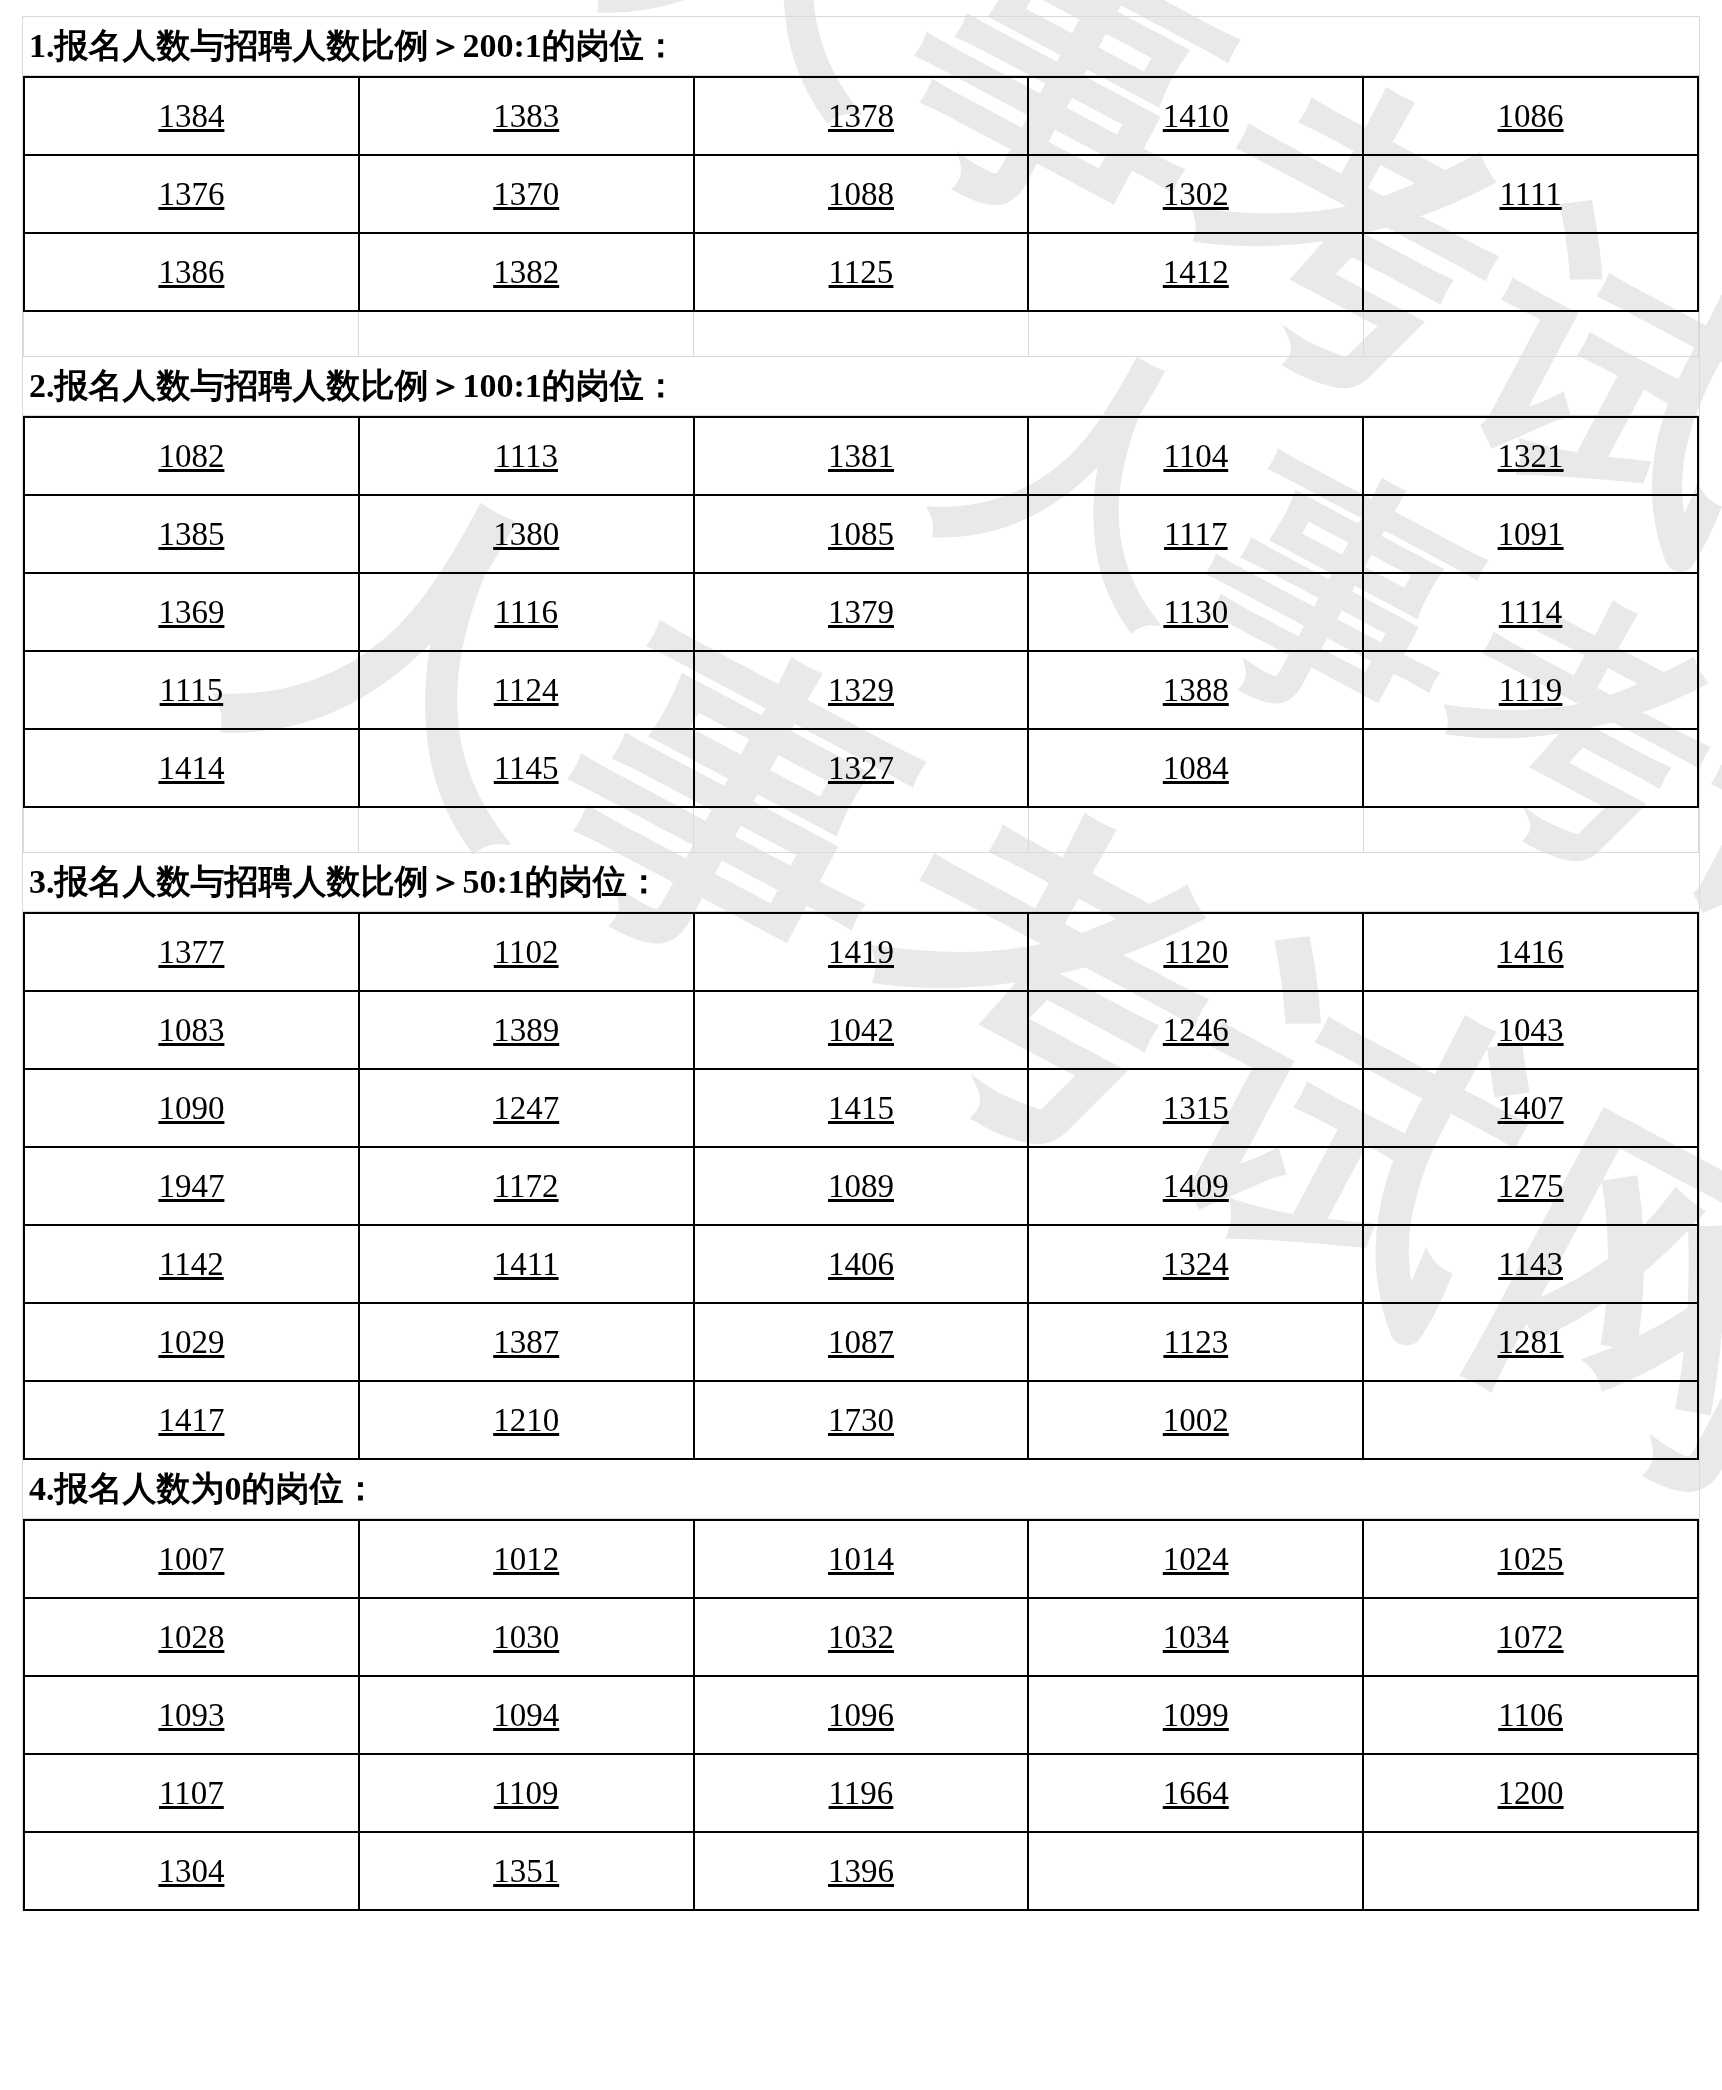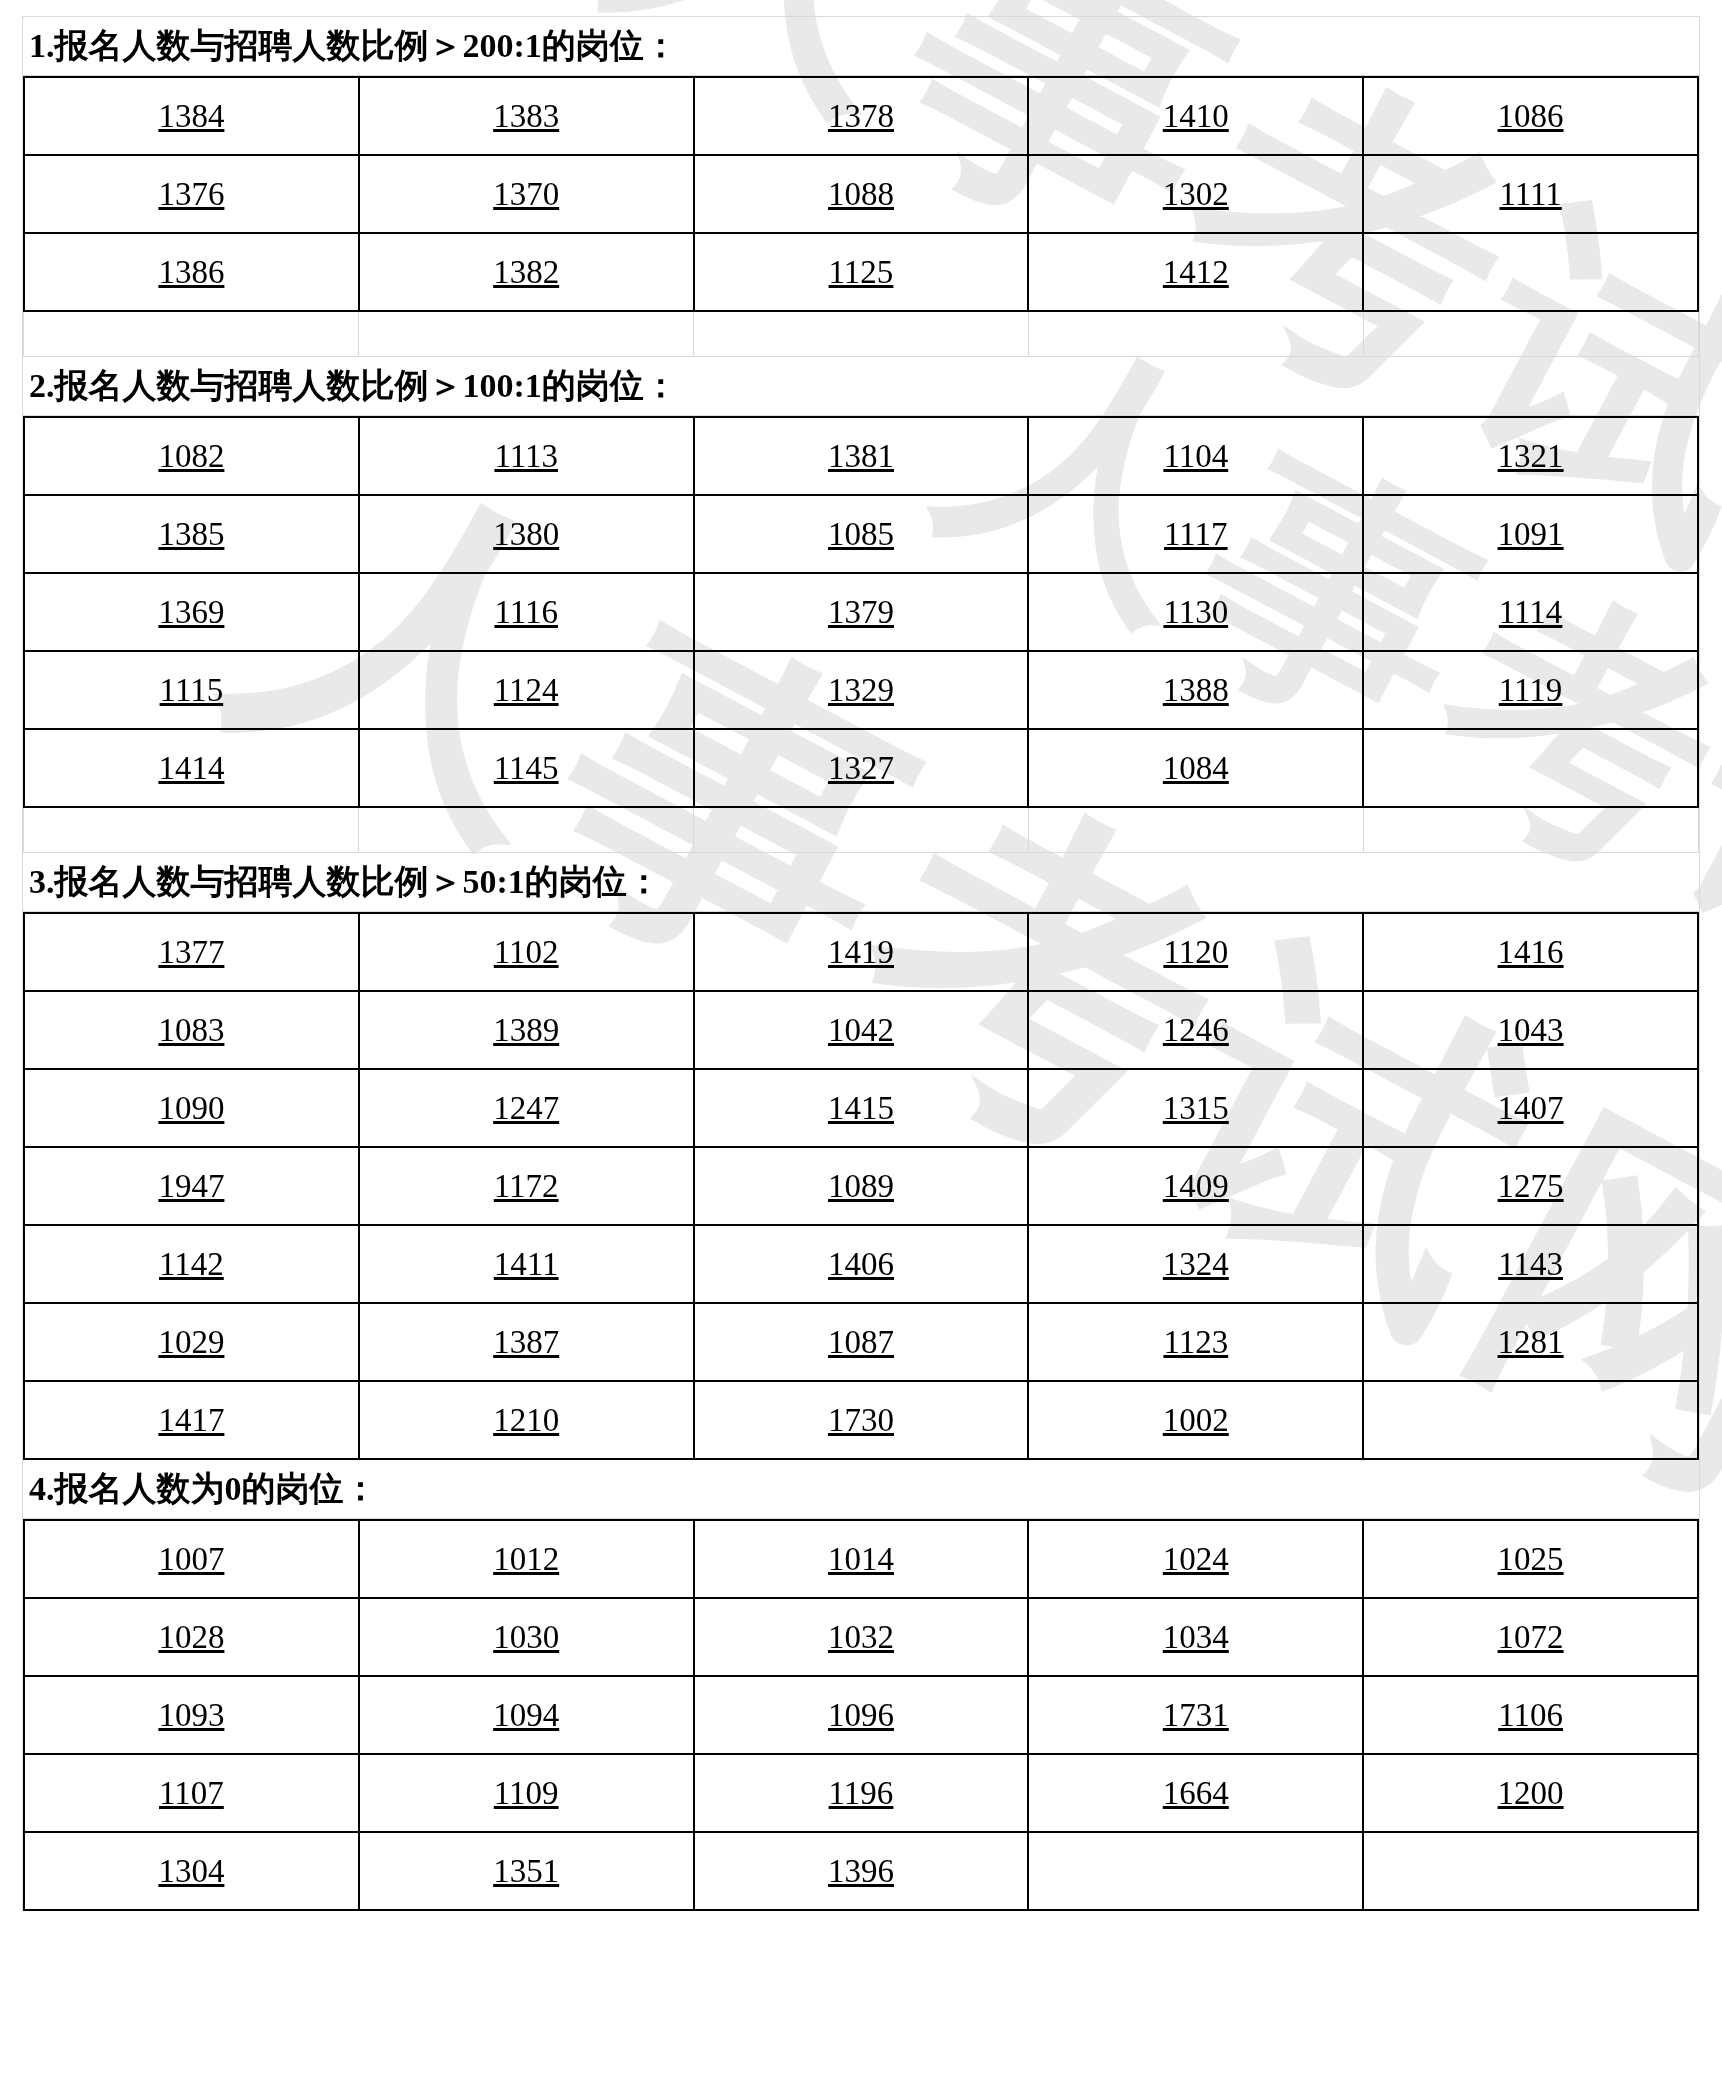--- a/index.html
+++ b/index.html
@@ -295,21 +295,21 @@
               <td>1028</td>
               <td>1030</td>
               <td>1032</td>
               <td>1034</td>
               <td>1072</td>
             </tr>
             <tr>
               <td>1093</td>
               <td>1094</td>
               <td>1096</td>
-              <td>1731</td>
+              <td>1099</td>
               <td>1106</td>
             </tr>
             <tr>
               <td>1107</td>
               <td>1109</td>
               <td>1196</td>
               <td>1664</td>
               <td>1200</td>
             </tr>
             <tr>

